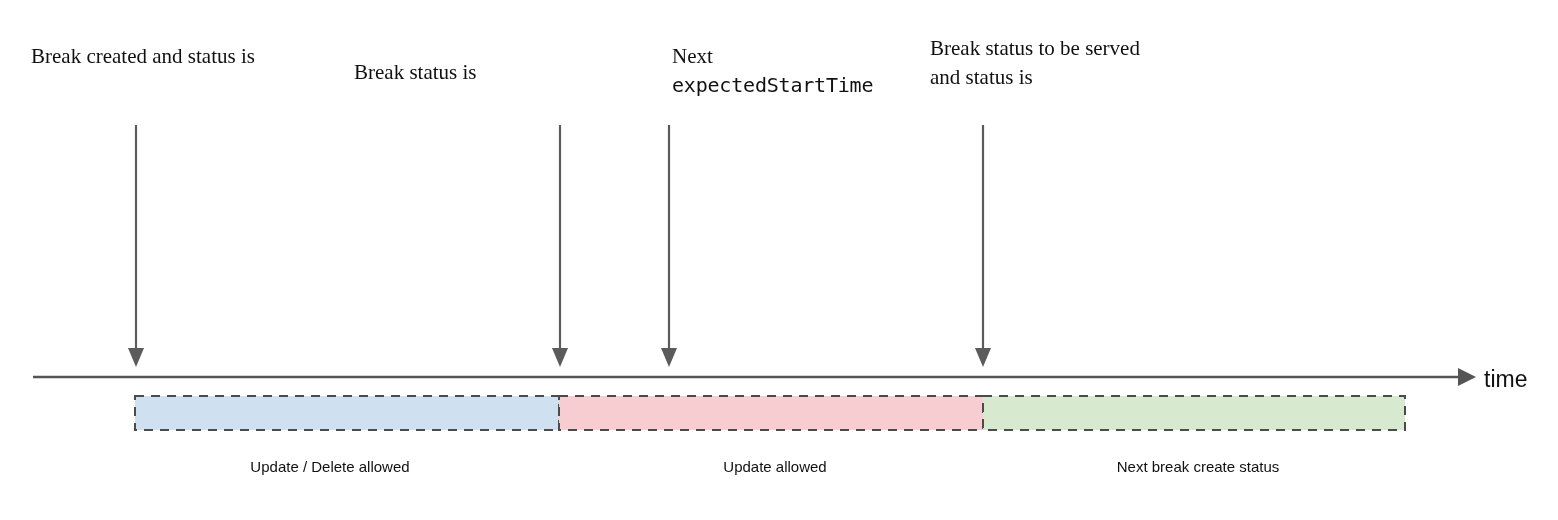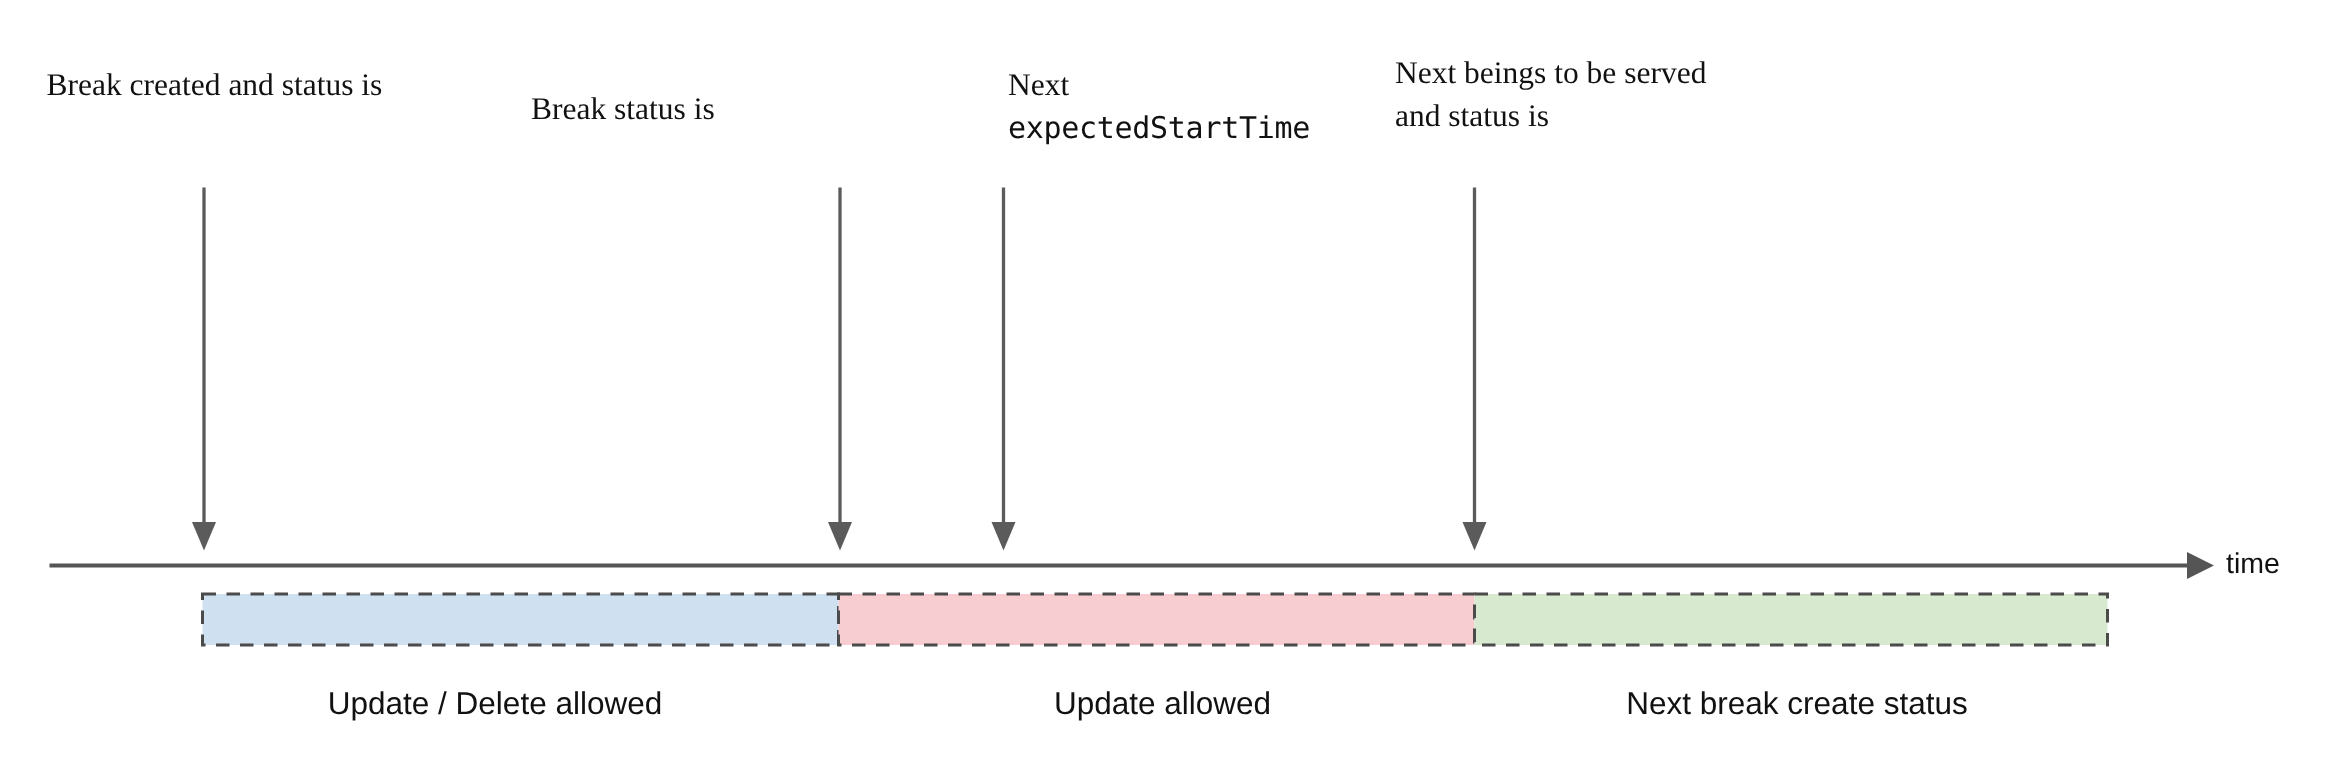--- a/index.html
+++ b/index.html
@@ -45,36 +45,36 @@
 
   #annotation-1 { left: 31px;  top: 42px; }
   #annotation-2 { left: 354px; top: 58px; }
   #annotation-3 { left: 672px; top: 42px; }
   #annotation-4 { left: 930px; top: 34px; }
 
   
   .region-caption {
     position: absolute;
     top: 458px;
-    font-size: 21px;
+    font-size: 15px;
     text-align: center;
     color: #111111;
     white-space: nowrap;
     transform: translateX(-50%);
   }
   #caption-1 { left: 330px; }
   #caption-2 { left: 775px; }
   #caption-3 { left: 1198px; }
 
   
   #axis-label-time {
     position: absolute;
     left: 1484px;
     top: 366px;
-    font-size: 19px;
+    font-size: 23px;
     color: #111111;
   }
 
   
   .arrow-stem { stroke: #5b5b5b; stroke-width: 2.2; }
   .arrow-head { fill: #5b5b5b; }
   .axis-line  { stroke: #555555; stroke-width: 2.6; }
   .axis-head  { fill: #555555; }
   .band-rect  {
     stroke: #4b4b4b;
@@ -128,21 +128,21 @@
   <div class="annotation" id="annotation-2">
     <span class="ann-line">Break status is</span>
   </div>
 
   <div class="annotation" id="annotation-3">
     <span class="ann-line">Next</span>
     <span class="ann-line mono">expectedStartTime</span>
   </div>
 
   <div class="annotation" id="annotation-4">
-    <span class="ann-line">Next beings to be served</span>
+    <span class="ann-line">Break status to be served</span>
     <span class="ann-line">and status is</span>
   </div>
 
   <div class="region-caption" id="caption-1">Update / Delete allowed</div>
   <div class="region-caption" id="caption-2">Update allowed</div>
   <div class="region-caption" id="caption-3">Next break create status</div>
 
   <div id="axis-label-time">time</div>
 
 </div>

